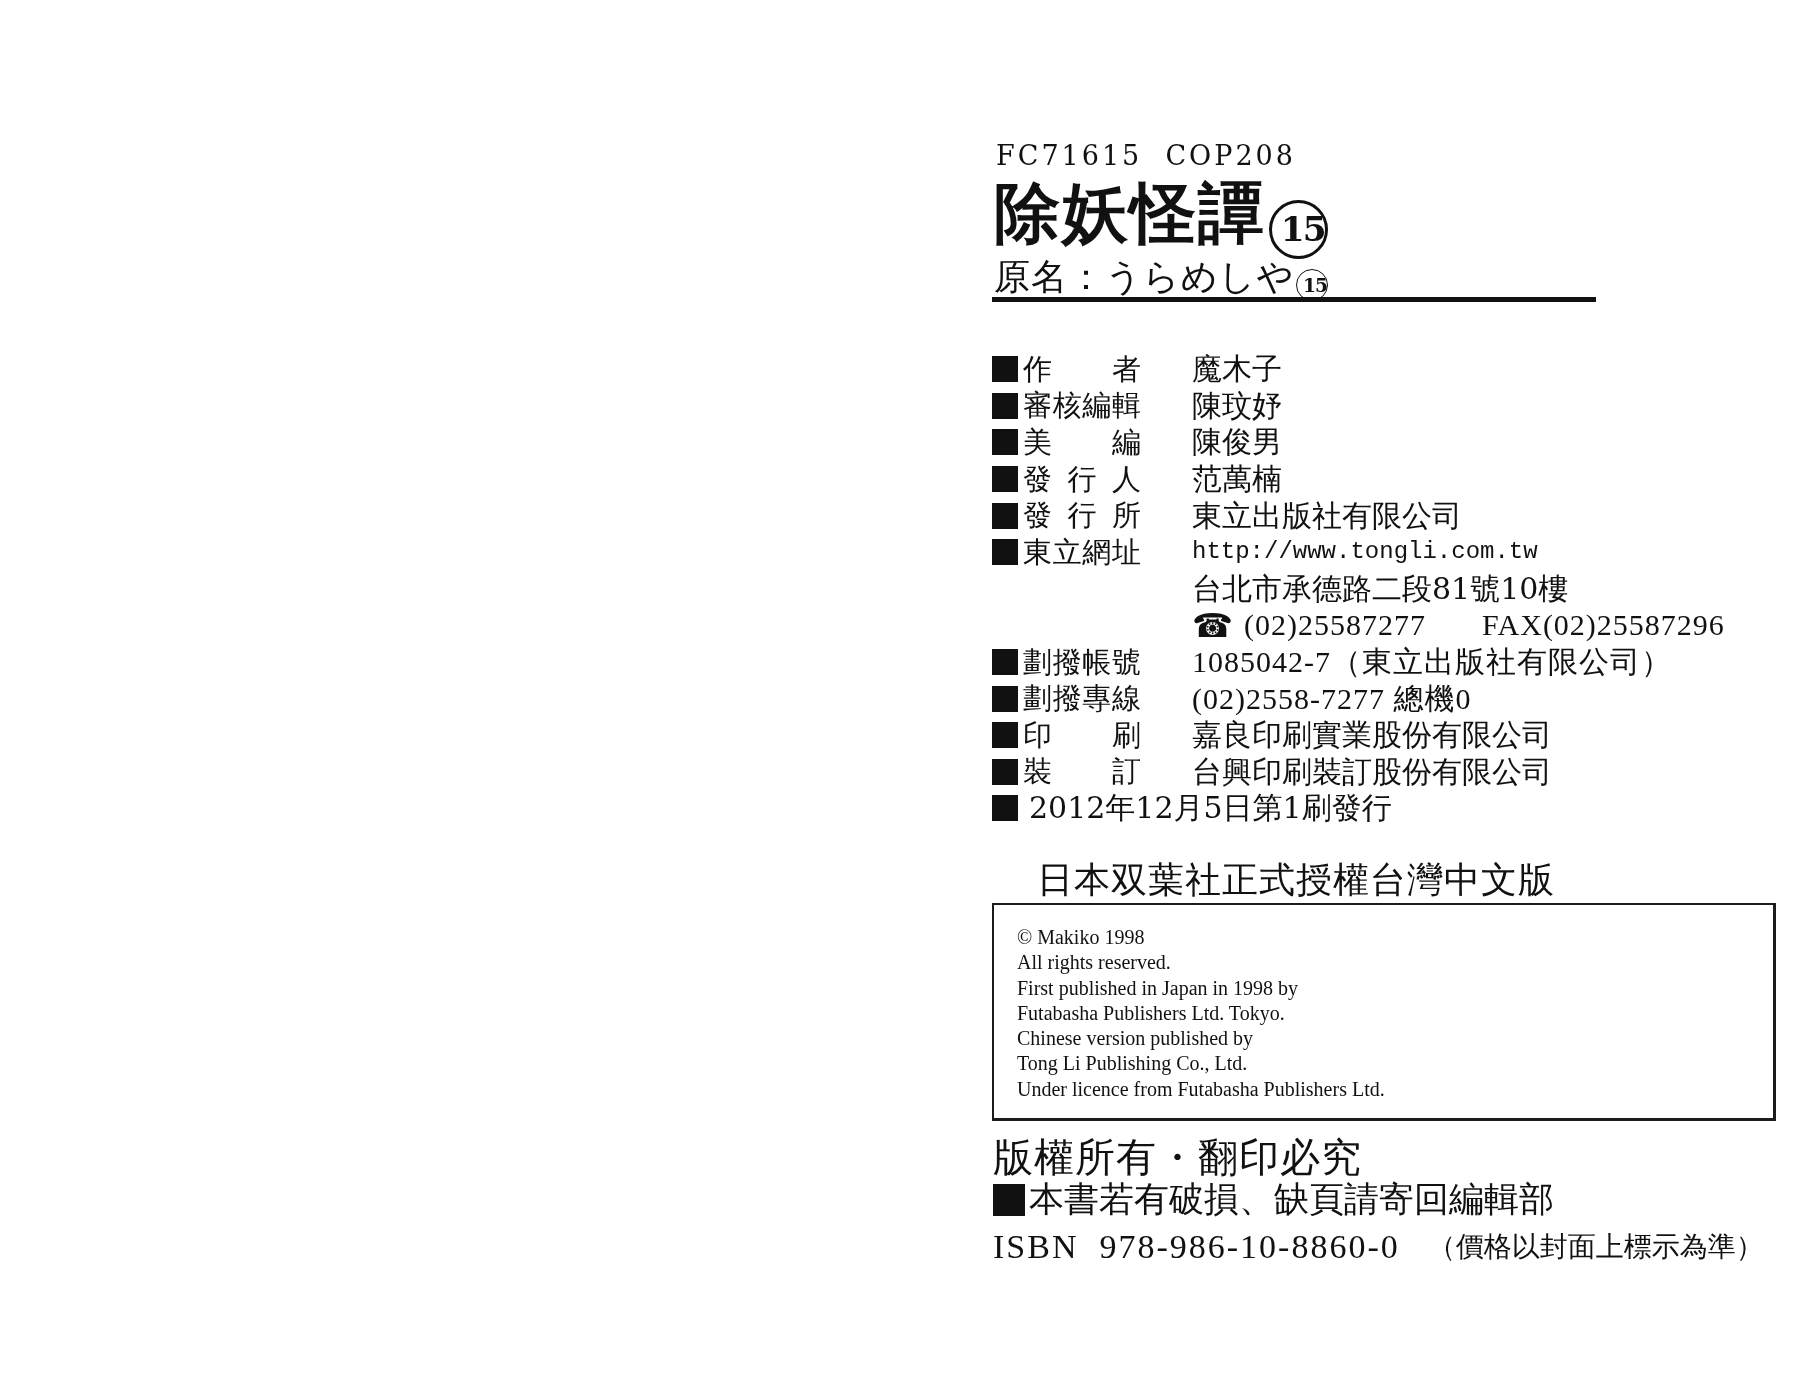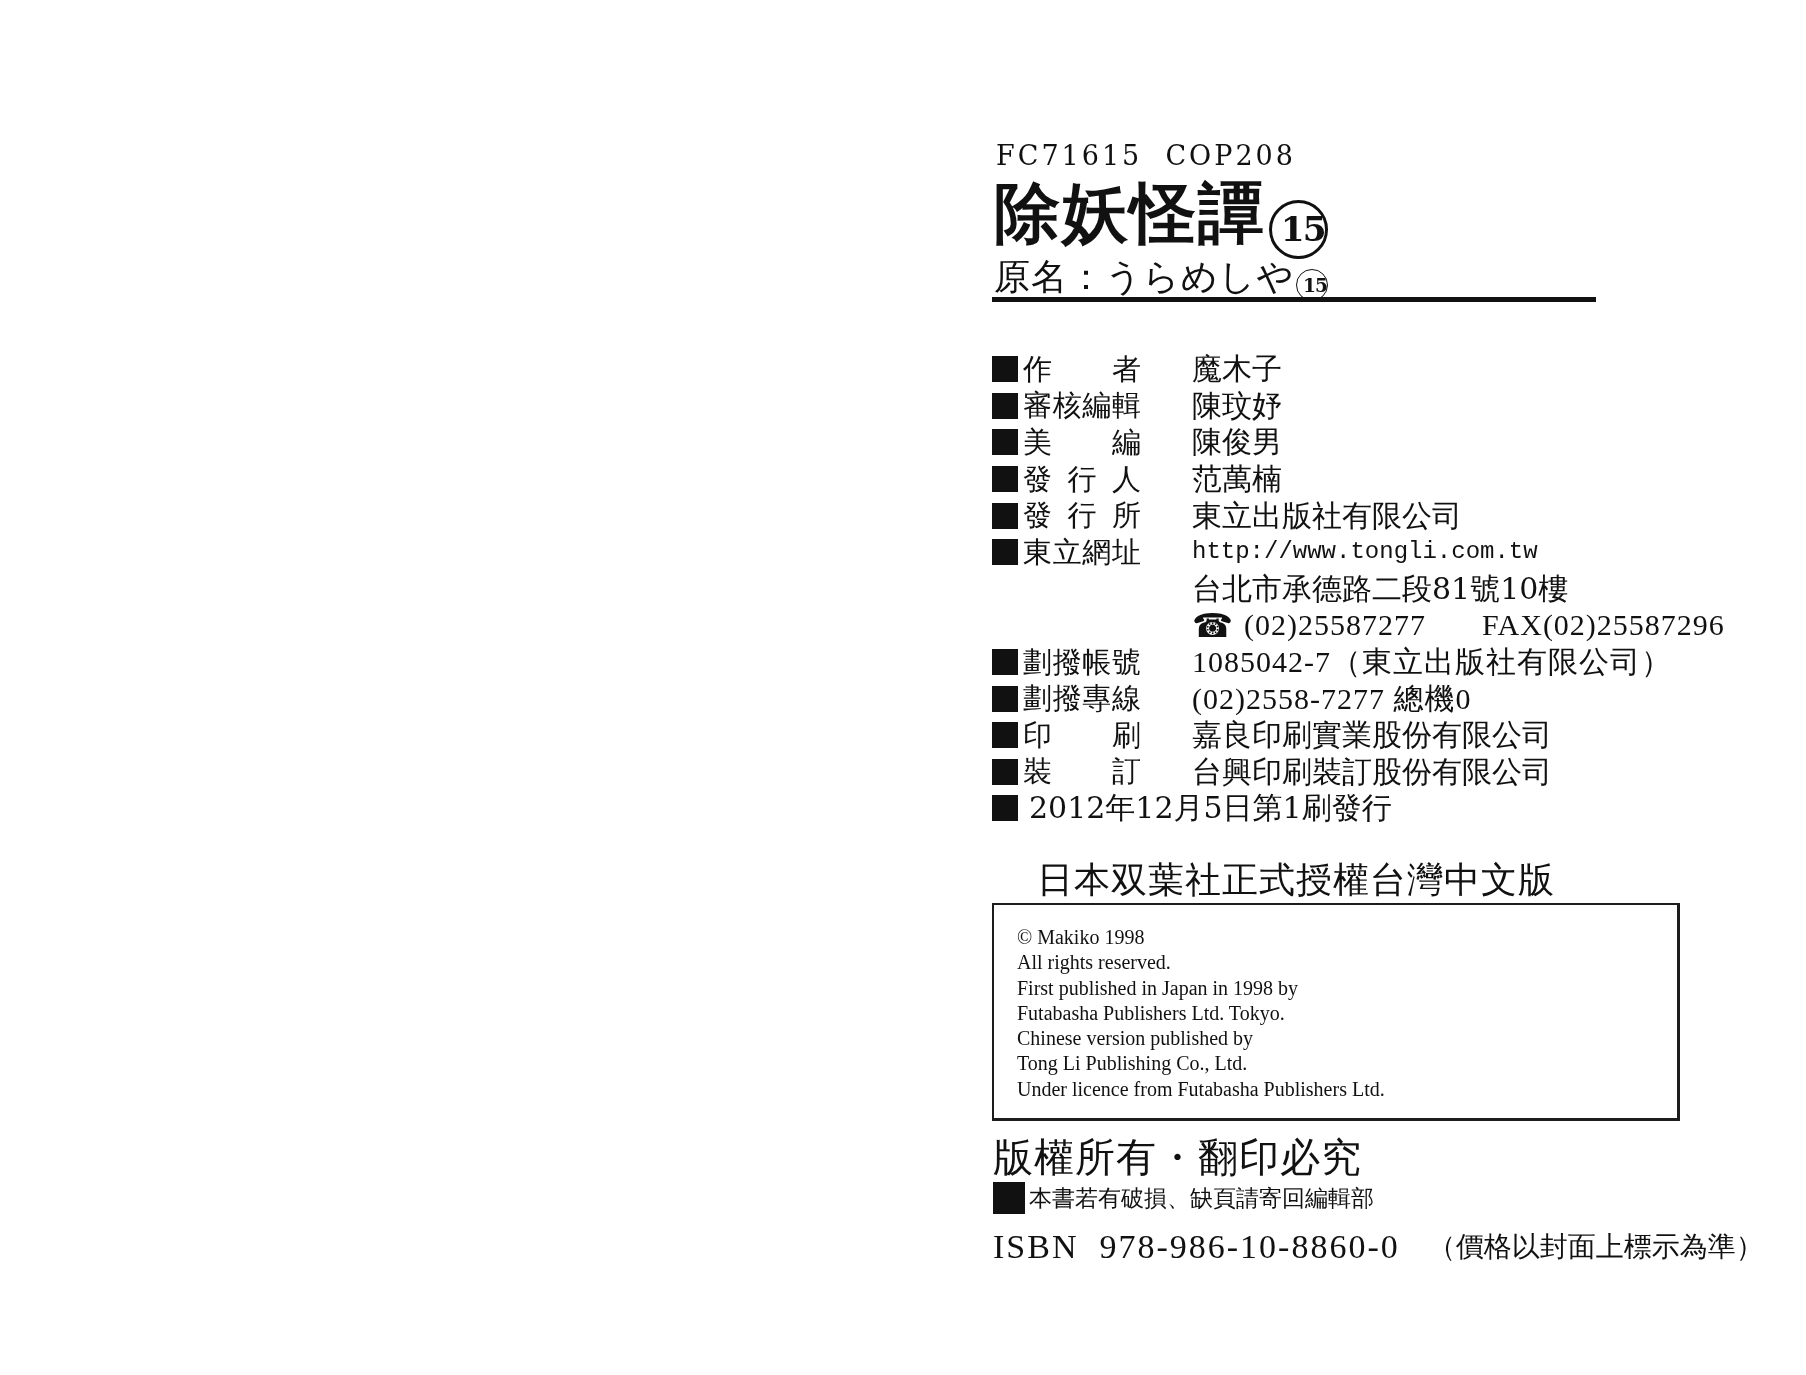--- a/index.html
+++ b/index.html
@@ -30,32 +30,32 @@
   }
   .value{position:absolute;left:200px;font-size:30px;line-height:1;white-space:nowrap;display:inline-flex;align-items:center;}
   .value.full{position:static;margin-left:6px;}
   .value.num{font-family:"Liberation Serif",serif;letter-spacing:1px;}
   .value.mono{font-family:"Liberation Mono",monospace;font-size:24px;letter-spacing:0;}
   .phone-icon{font-family:"DejaVu Sans",sans-serif;font-size:33px;margin-right:10px;line-height:1;}
   .fax{margin-left:56px;}
   
   .license-statement{left:993px;top:856px;font-size:36px;letter-spacing:1px;white-space:nowrap;margin-left:44px;}
   .license-box{
-    left:992px;top:903px;width:688px;height:218px;box-sizing:border-box;
+    left:992px;top:903px;width:784px;height:218px;box-sizing:border-box;
     border-style:solid;border-color:#1c1c1c;border-width:2px 3px 3px 2px;
     padding:20px 0 12px 23px;
   }
   .license-box .line{
     font-family:"Liberation Serif",serif;font-size:20px;line-height:25.3px;white-space:nowrap;
   }
   
   .copyright-notice{left:993px;top:1130px;font-size:40px;letter-spacing:1px;white-space:nowrap;}
   .damage-row{left:993px;top:1182px;display:flex;align-items:center;white-space:nowrap;}
   .damage-row .bullet-lg{display:inline-block;width:32px;height:32px;background:#111;margin-right:4px;}
-  .damage-row .txt{font-size:23px;line-height:1;letter-spacing:0;}
+  .damage-row .txt{font-size:35px;line-height:1;letter-spacing:0;}
   .isbn-row{left:993px;top:1230px;display:flex;align-items:center;white-space:nowrap;}
   .isbn{font-family:"Liberation Serif",serif;font-size:34px;letter-spacing:2px;white-space:pre;line-height:1;}
   .price-note{font-size:28px;margin-left:28px;line-height:1;}
 </style>
 </head>
 <body>
 
 <div class="abs page-code">FC71615  COP208</div>
 
 <div class="abs book-title">

